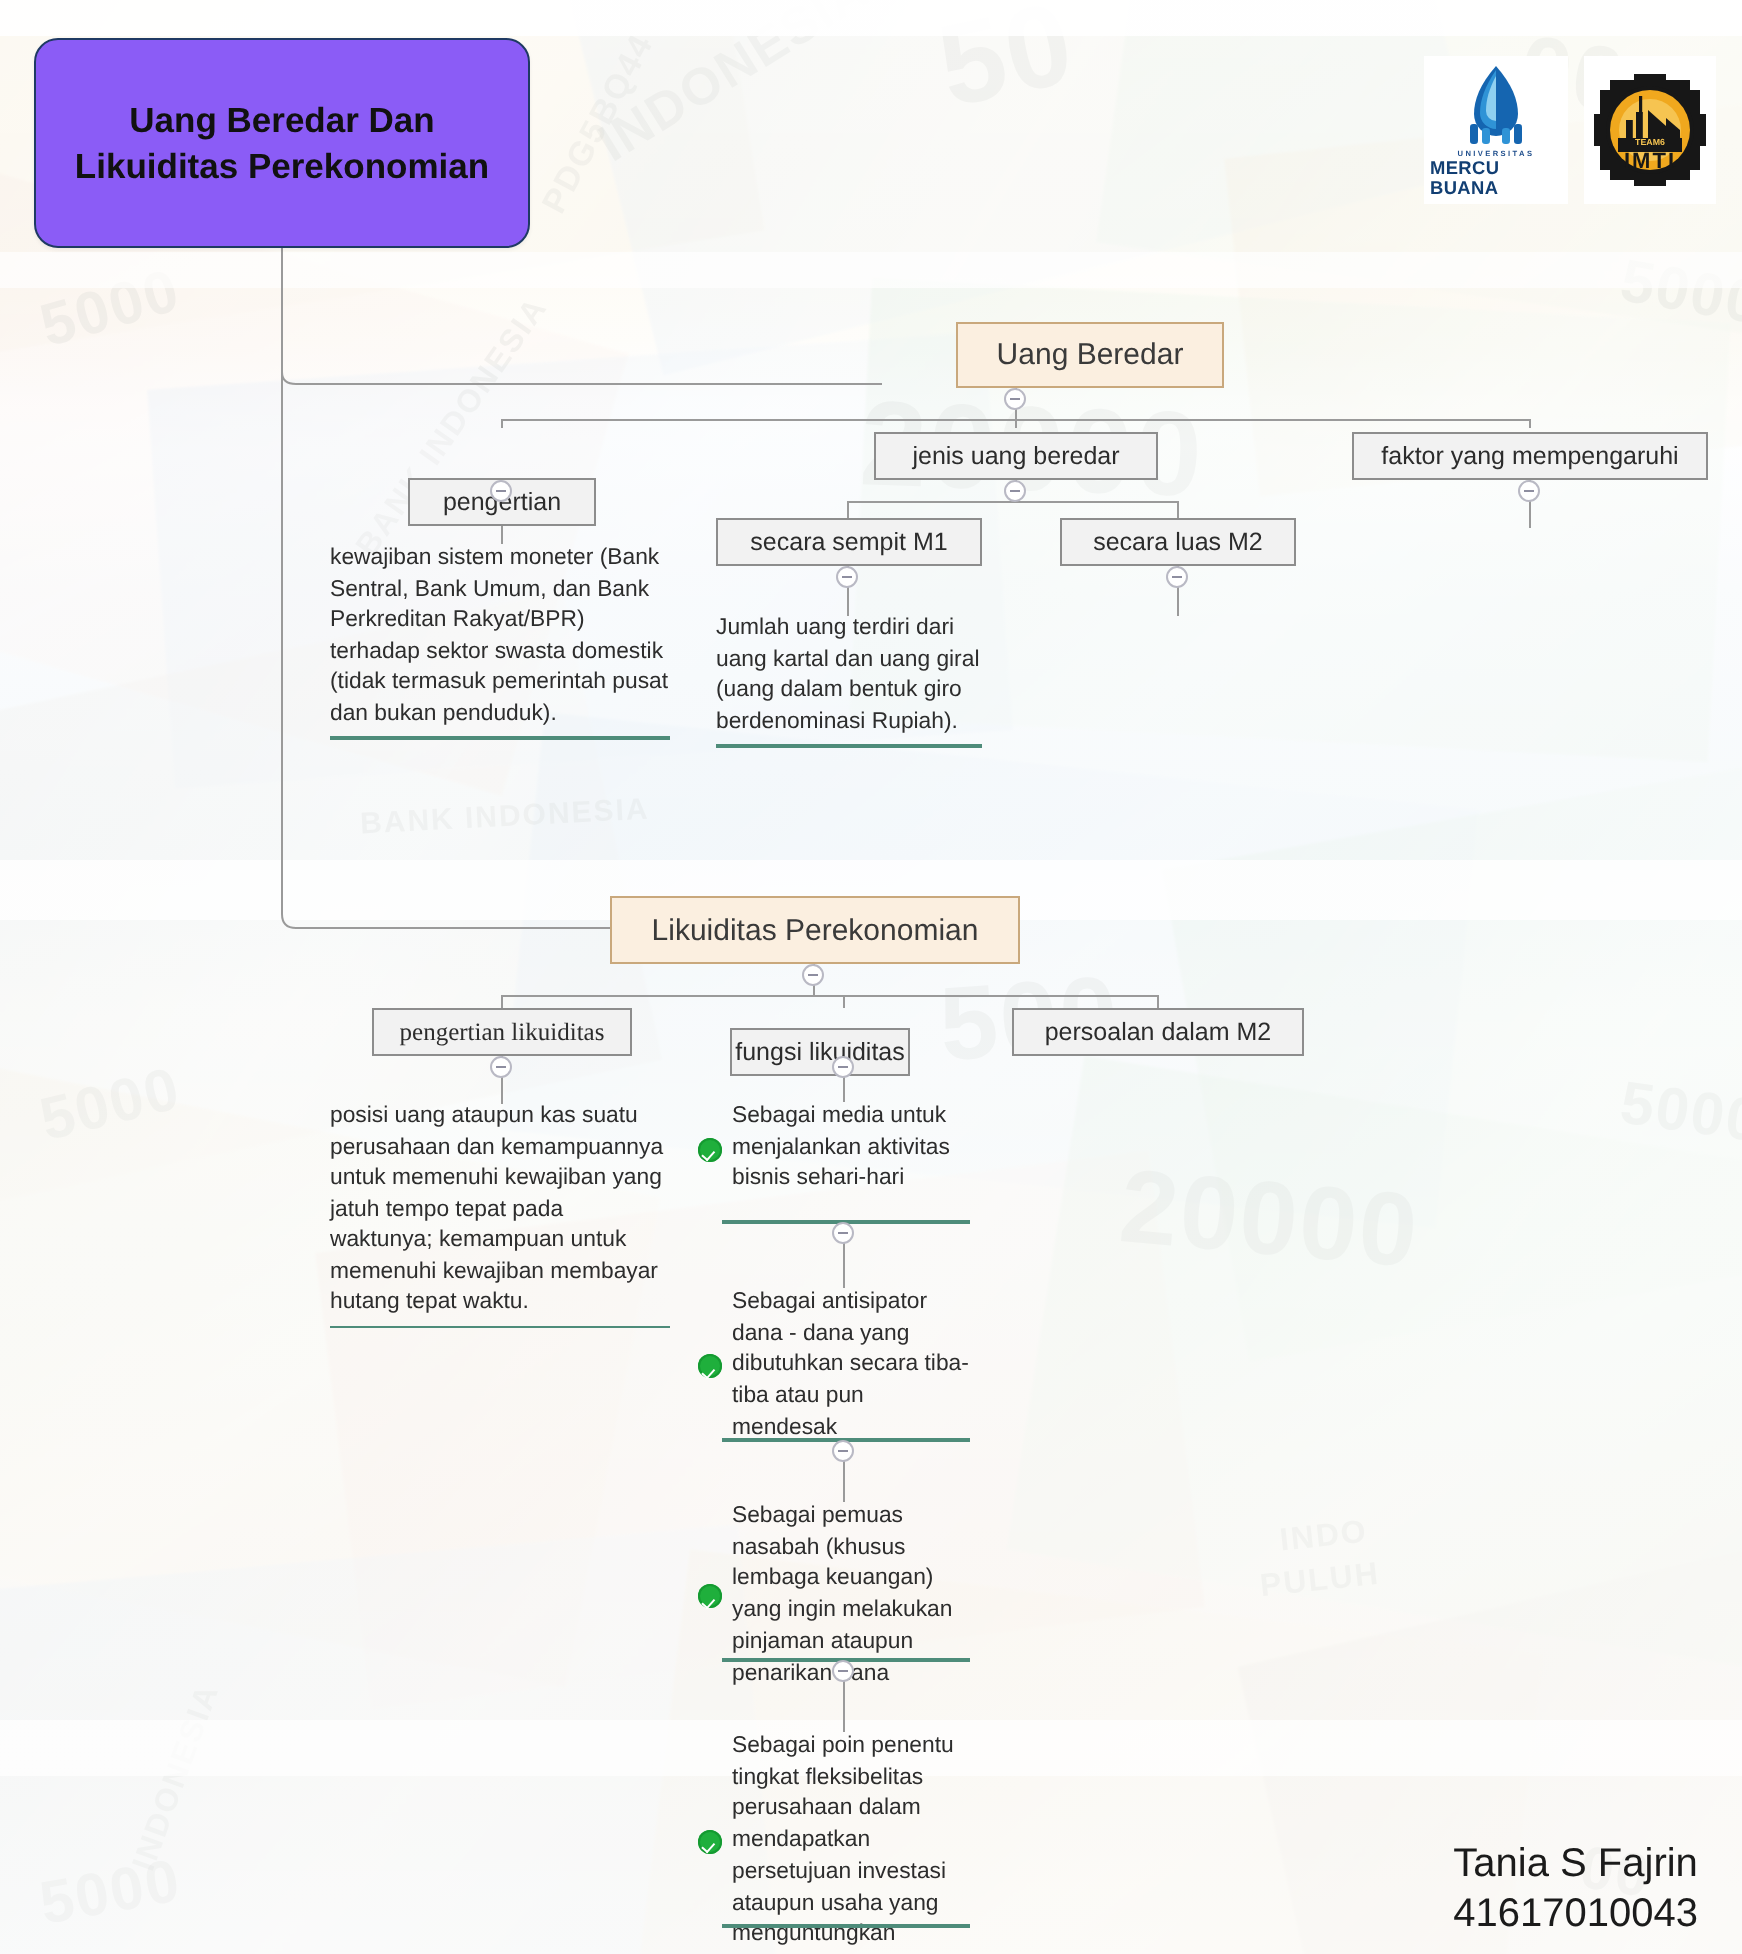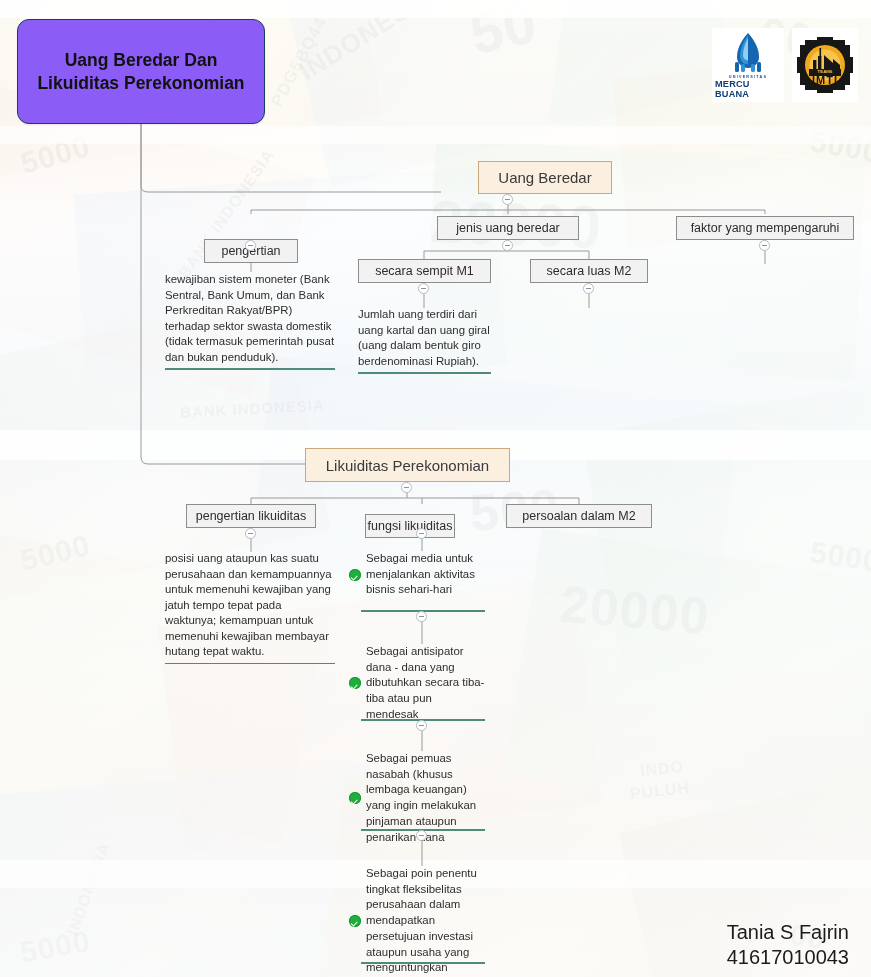--- a/index.html
+++ b/index.html
@@ -325,21 +325,21 @@
       <span class="ul"></span>
     </div>
 
 
 
     <div class="box box-main" style="left:305px;top:448px;width:205px;height:34px;">
       <span>Likuiditas Perekonomian</span>
     </div>
     <div class="node-dot" style="left:401px;top:482px;"></div>
 
-    <div class="box box-sub" style="left:186px;top:504px;width:130px;height:24px;">
+    <div class="box box-sub" style="left:186px;top:504px;width:130px;height:24px;font-family:Liberation Serif, serif;">
       <span>pengertian likuiditas</span>
     </div>
     <div class="node-dot" style="left:245px;top:528px;"></div>
 
     <div class="box box-sub" style="left:365px;top:504px;width:90px;height:24px;margin-top:10px;">
       <span>fungsi likuiditas</span>
     </div>
     <div class="node-dot" style="left:416px;top:528px;"></div>
 
     <div class="box box-sub" style="left:506px;top:504px;width:146px;height:24px;">

